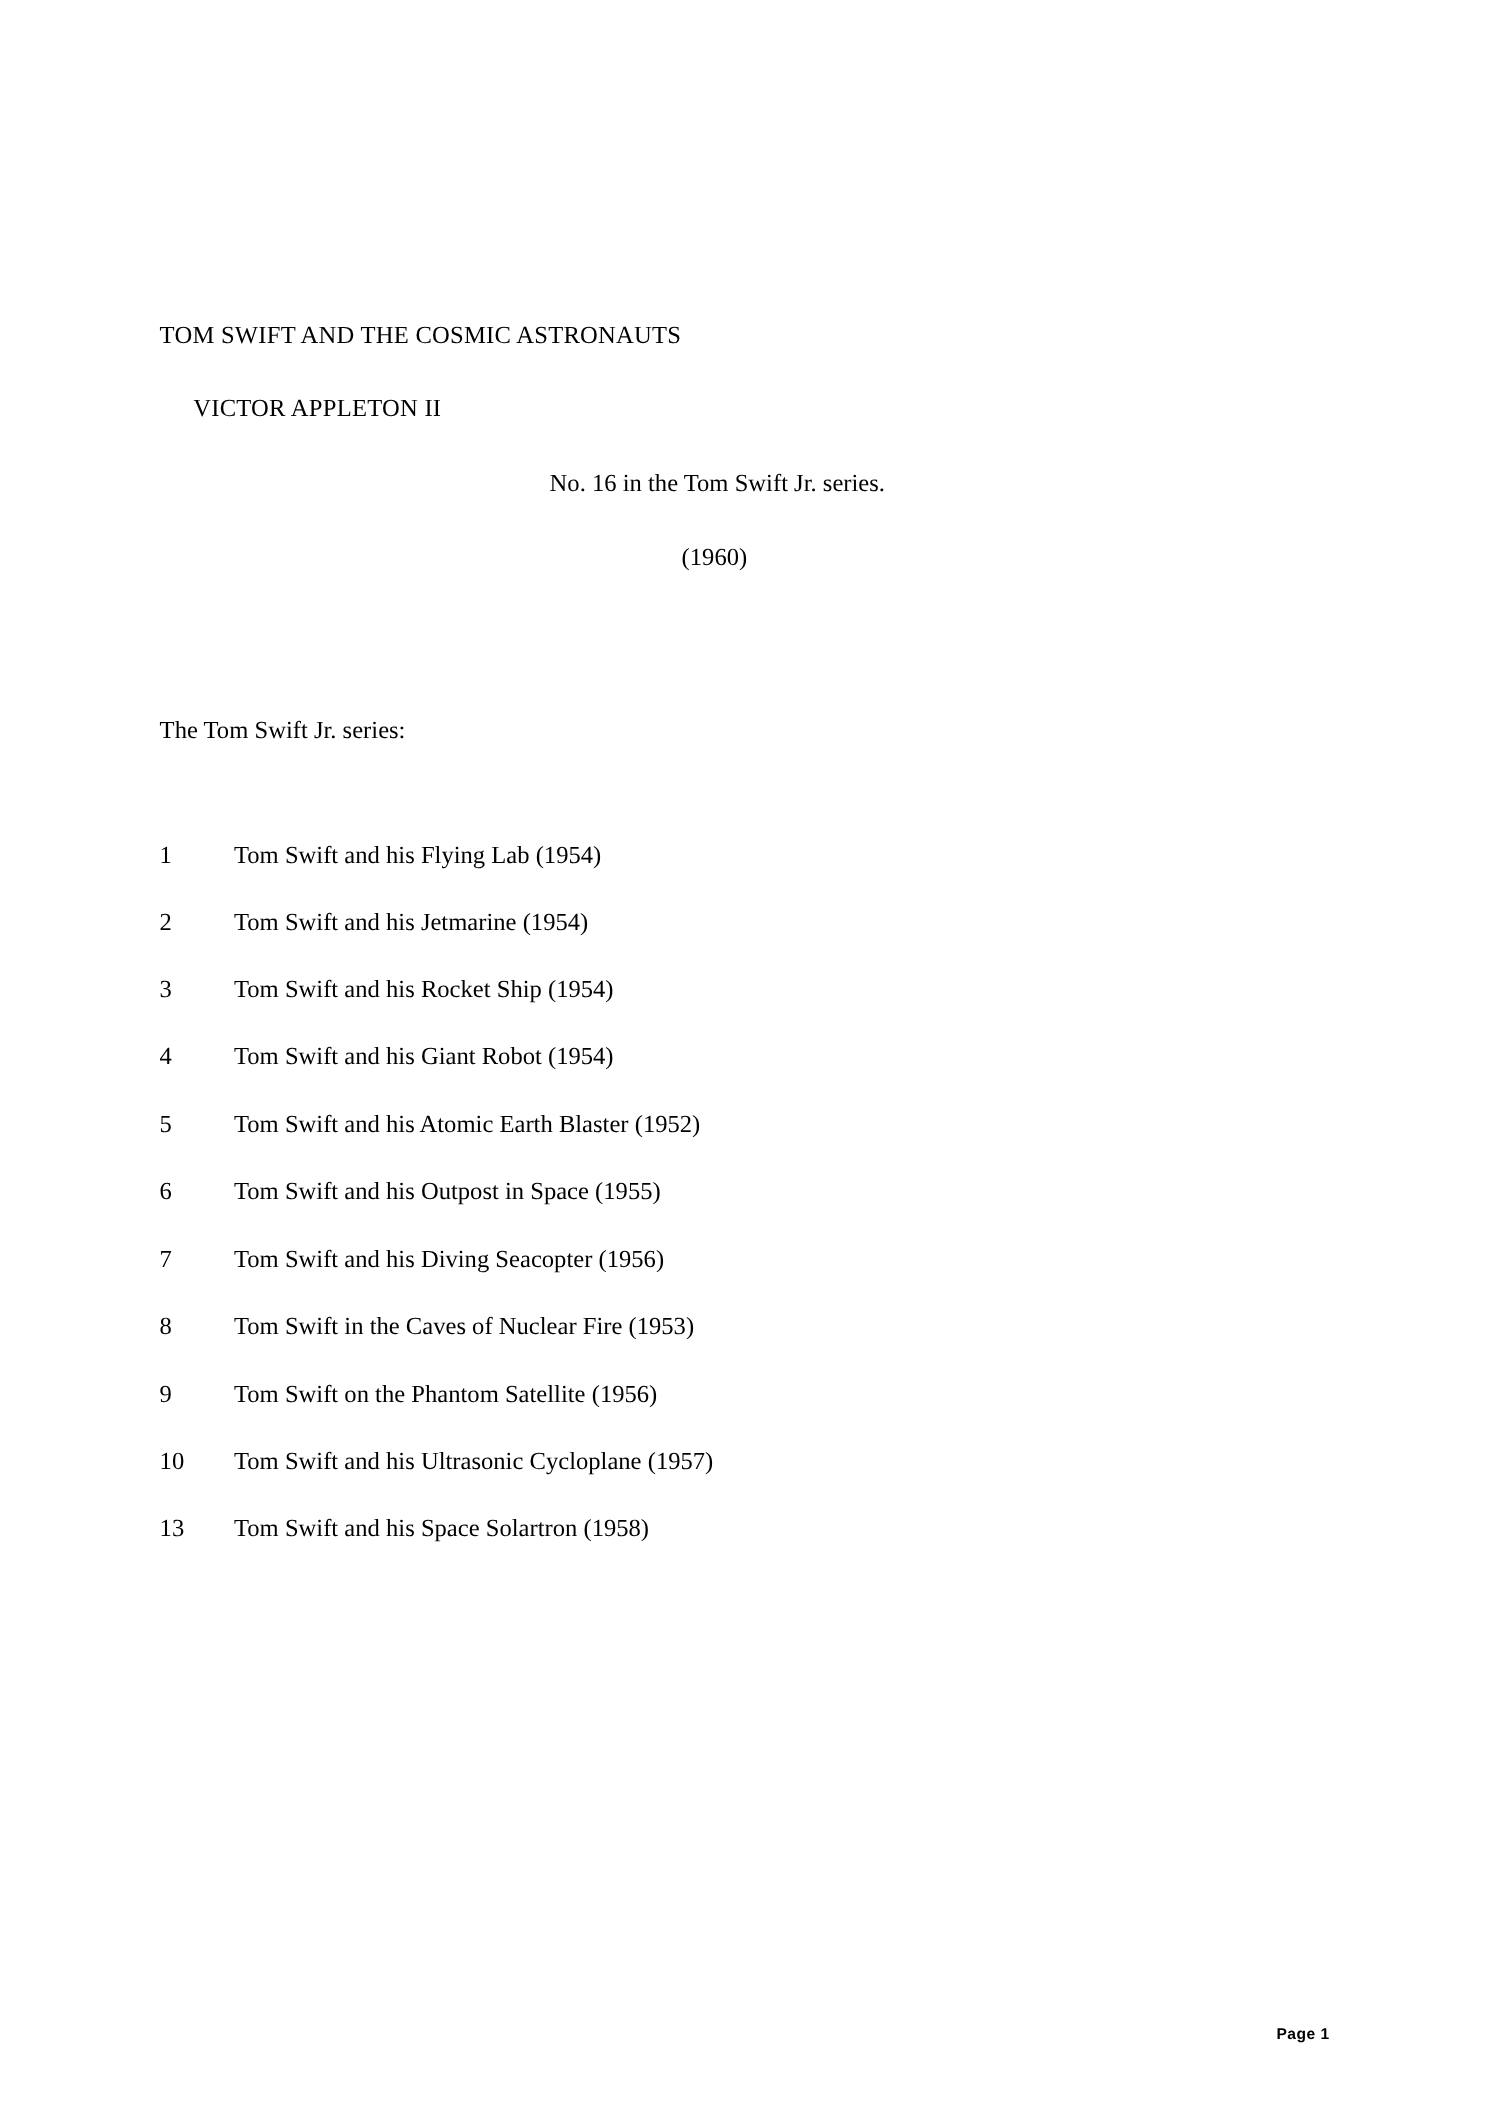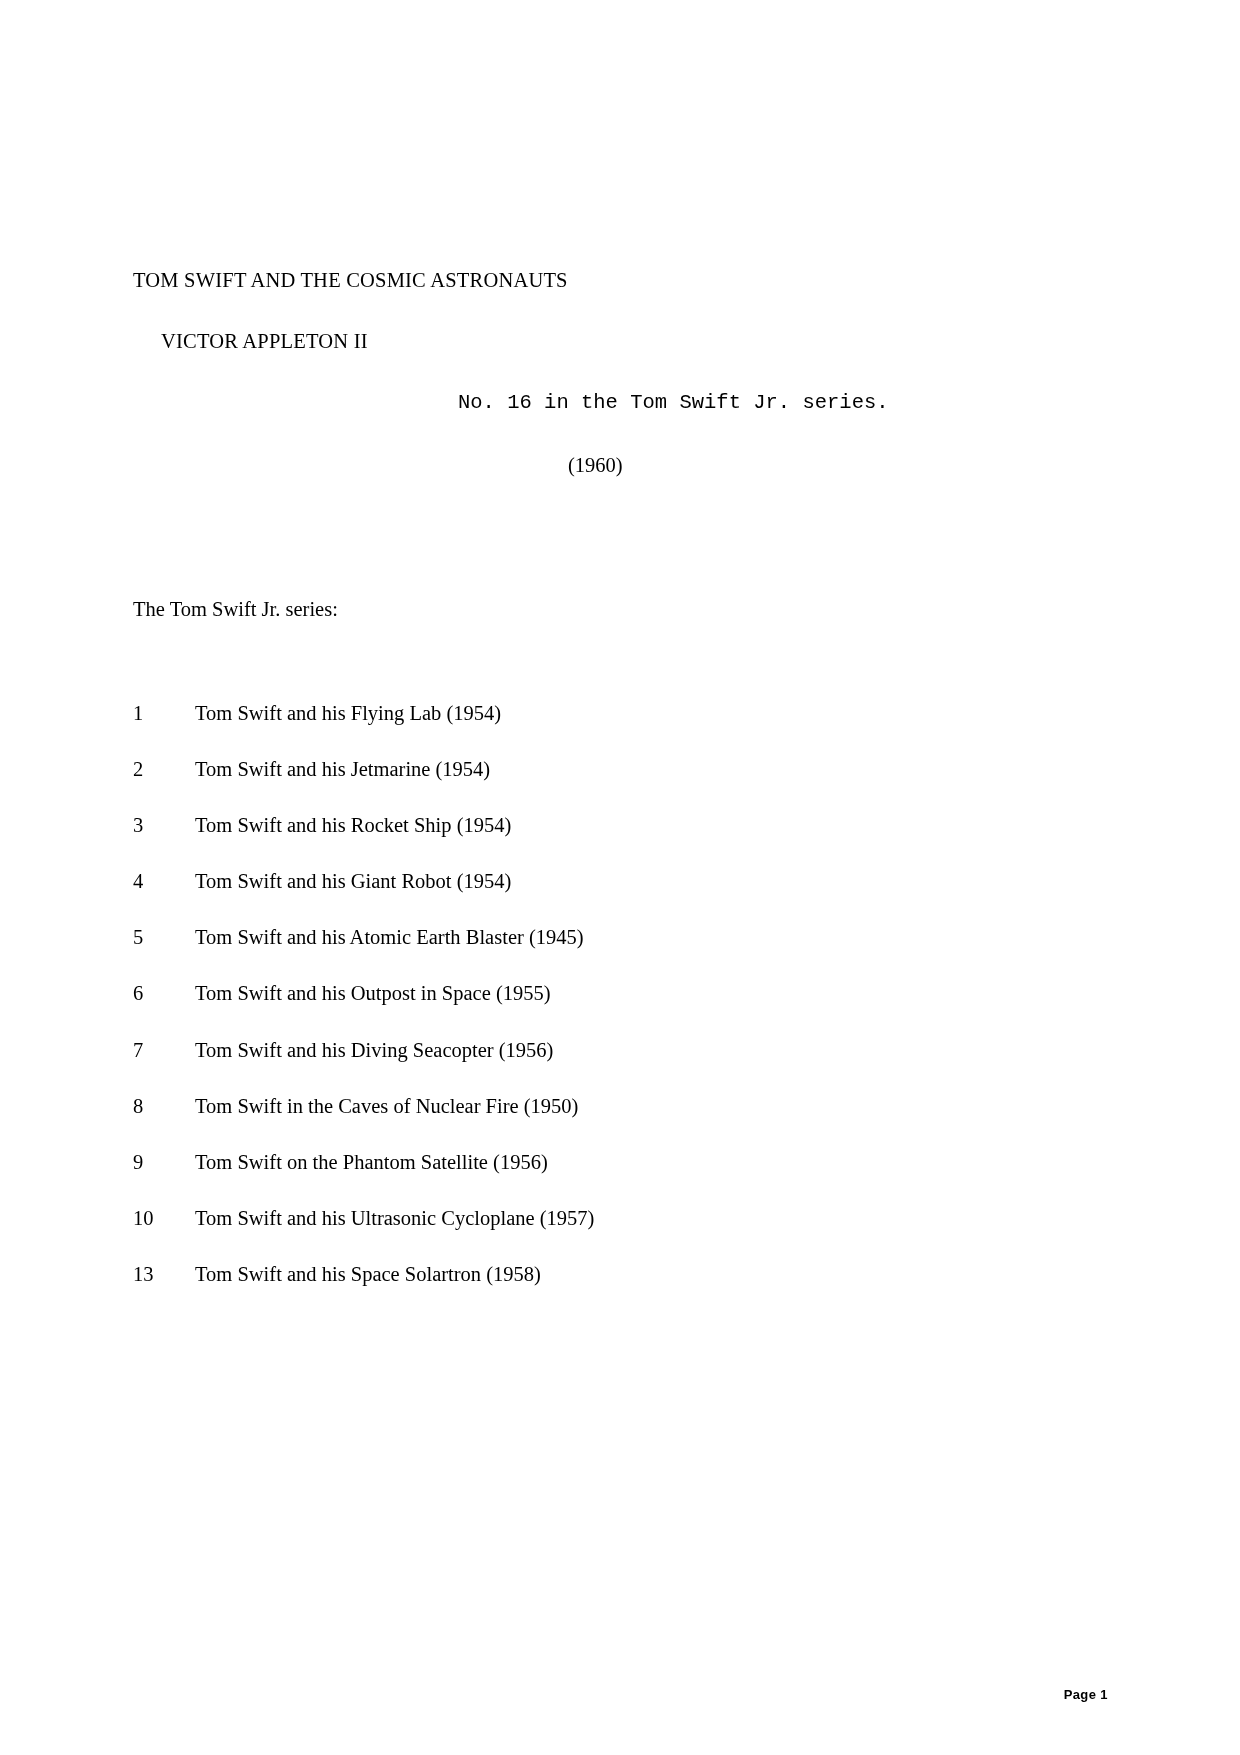--- a/index.html
+++ b/index.html
@@ -35,21 +35,20 @@
     letter-spacing: 0.2px;
     margin-top: 36px;
     line-height: 1.2;
     margin-left: 28px;
   }
   .series-note {
     font-size: 20.5px;
     margin-top: 38px;
     padding-left: 325px;
     line-height: 1.2;
-    font-family: Liberation Mono, monospace;
   }
   .year {
     font-size: 20.5px;
     margin-top: 37px;
     padding-left: 435px;
     line-height: 1.2;
   }
   .list-heading {
     font-size: 20.5px;
     margin-top: 120px;
@@ -116,36 +115,36 @@
         <span class="book-title">Tom Swift and his Rocket Ship (1954)</span>
       </div>
 
       <div class="book-row">
         <span class="book-num">4</span>
         <span class="book-title">Tom Swift and his Giant Robot (1954)</span>
       </div>
 
       <div class="book-row">
         <span class="book-num">5</span>
-        <span class="book-title">Tom Swift and his Atomic Earth Blaster (1945)</span>
+        <span class="book-title">Tom Swift and his Atomic Earth Blaster (1952)</span>
       </div>
 
       <div class="book-row">
         <span class="book-num">6</span>
         <span class="book-title">Tom Swift and his Outpost in Space (1955)</span>
       </div>
 
       <div class="book-row">
         <span class="book-num">7</span>
         <span class="book-title">Tom Swift and his Diving Seacopter (1956)</span>
       </div>
 
       <div class="book-row">
         <span class="book-num">8</span>
-        <span class="book-title">Tom Swift in the Caves of Nuclear Fire (1950)</span>
+        <span class="book-title">Tom Swift in the Caves of Nuclear Fire (1953)</span>
       </div>
 
       <div class="book-row">
         <span class="book-num">9</span>
         <span class="book-title">Tom Swift on the Phantom Satellite (1956)</span>
       </div>
 
       <div class="book-row">
         <span class="book-num">10</span>
         <span class="book-title">Tom Swift and his Ultrasonic Cycloplane (1957)</span>

